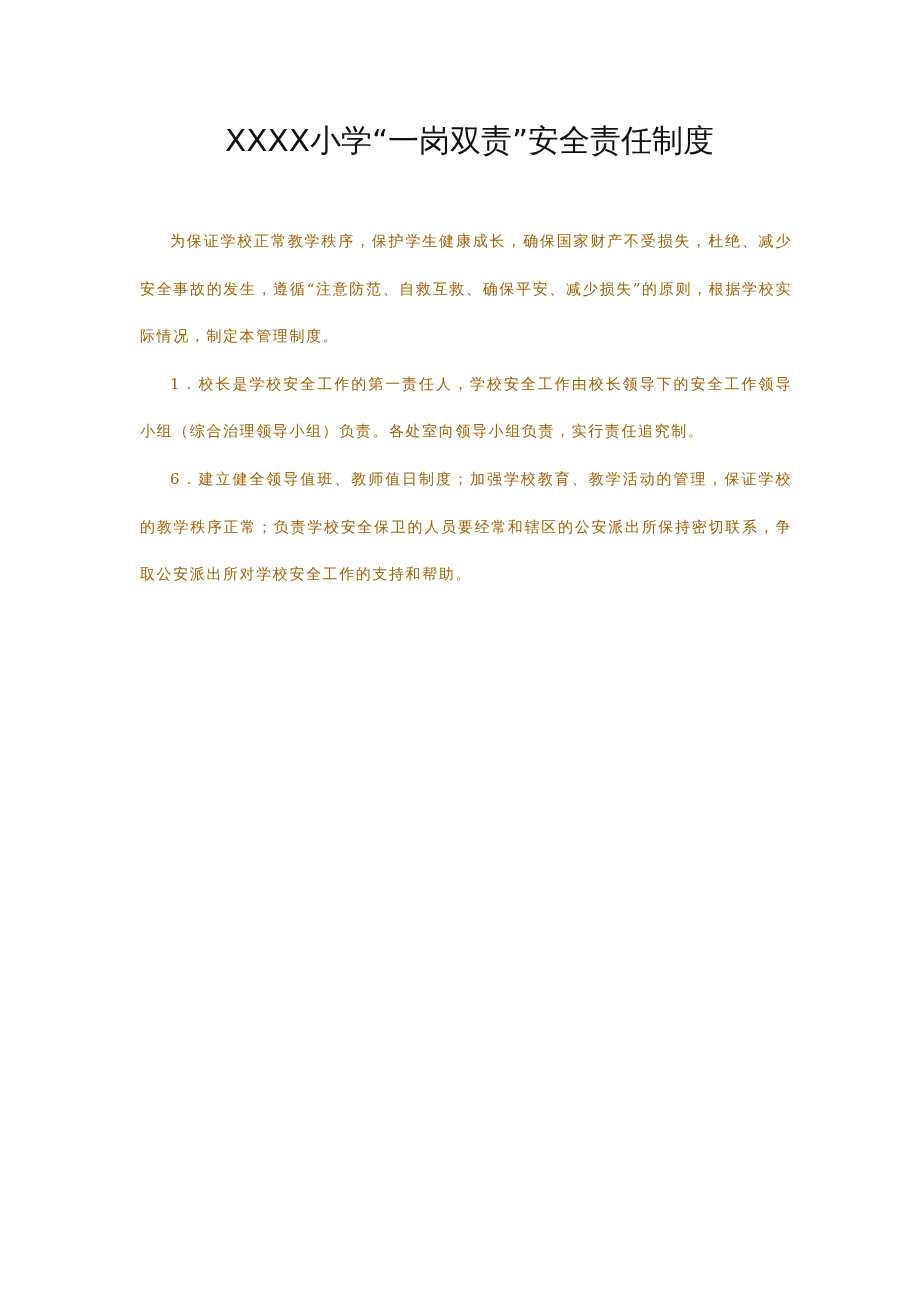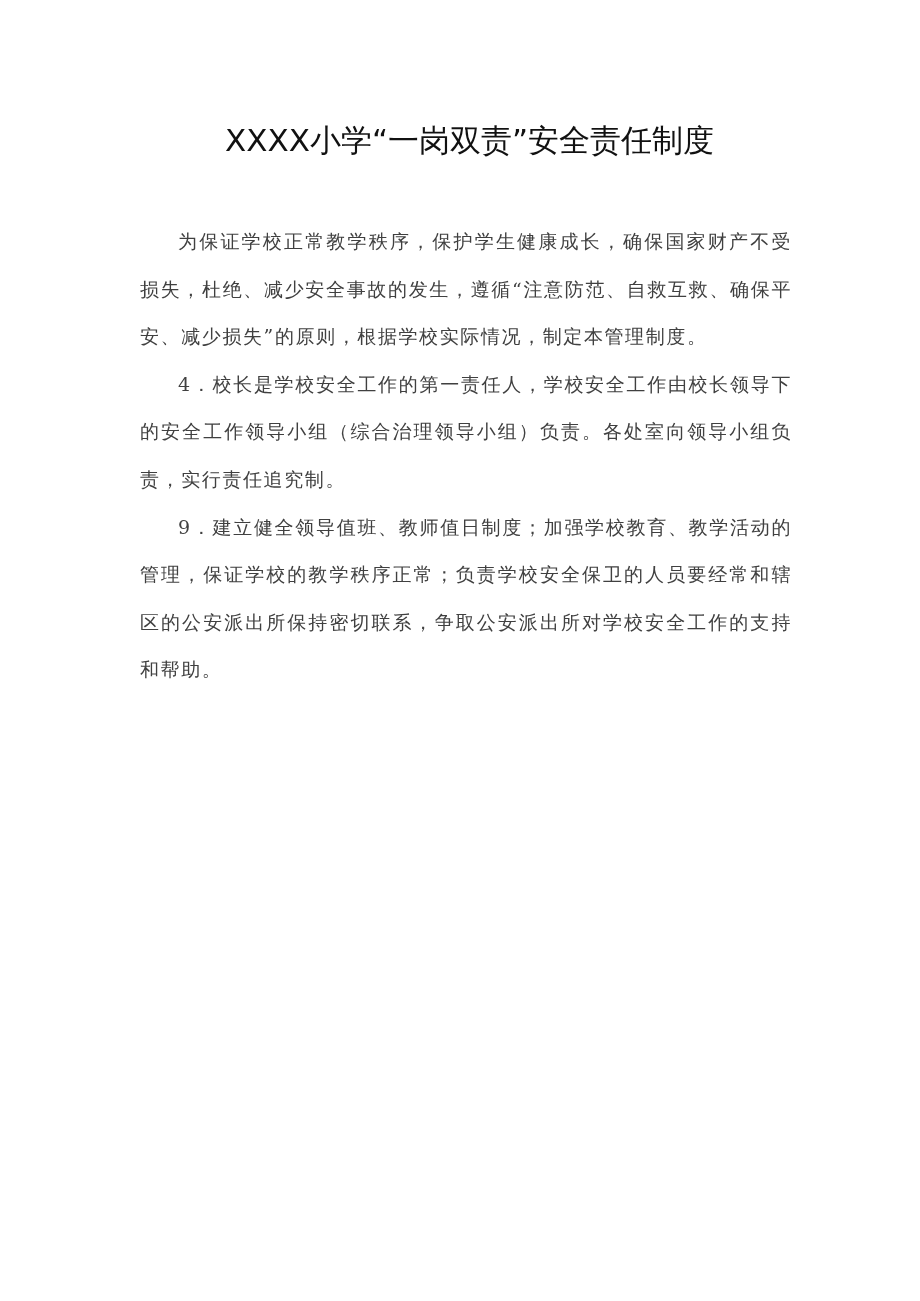--- a/index.html
+++ b/index.html
@@ -5,29 +5,29 @@
   html, body { margin:0; padding:0; background:#ffffff; }
   body { width:920px; height:1301px; position:relative; overflow:hidden; }
   .page { position:absolute; left:0; top:0; width:920px; height:1140px; background:#fff; }
   .title {
     position:absolute; left:225px; top:118px; width:560px;
     font-family:"DejaVu Sans", sans-serif; font-size:31px; color:#111;
     letter-spacing:0px; white-space:nowrap; line-height:44px;
   }
   .body {
     position:absolute; left:140px; top:218px; width:652px;
-    font-family:"DejaVu Serif", serif; font-size:19px; color:#404040;
+    font-family:"DejaVu Serif", serif; font-size:15px; color:#a16207;
     line-height:47.6px; text-align:justify; text-justify:inter-character;
     letter-spacing:1.6px;
   }
   .para { margin:0; text-indent:2em; }
 </style>
 </head>
 <body>
 
 <div class="page">
   <div class="title">XXXX小学“一岗双责”安全责任制度</div>
   <div class="body">
     <p class="para">为保证学校正常教学秩序，保护学生健康成长，确保国家财产不受损失，杜绝、减少安全事故的发生，遵循“注意防范、自救互救、确保平安、减少损失”的原则，根据学校实际情况，制定本管理制度。</p>
-    <p class="para">4．校长是学校安全工作的第一责任人，学校安全工作由校长领导下的安全工作领导小组（综合治理领导小组）负责。各处室向领导小组负责，实行责任追究制。</p>
-    <p class="para">9．建立健全领导值班、教师值日制度；加强学校教育、教学活动的管理，保证学校的教学秩序正常；负责学校安全保卫的人员要经常和辖区的公安派出所保持密切联系，争取公安派出所对学校安全工作的支持和帮助。</p>
+    <p class="para">1．校长是学校安全工作的第一责任人，学校安全工作由校长领导下的安全工作领导小组（综合治理领导小组）负责。各处室向领导小组负责，实行责任追究制。</p>
+    <p class="para">6．建立健全领导值班、教师值日制度；加强学校教育、教学活动的管理，保证学校的教学秩序正常；负责学校安全保卫的人员要经常和辖区的公安派出所保持密切联系，争取公安派出所对学校安全工作的支持和帮助。</p>
   </div>
 </div>
 
 </body></html>

